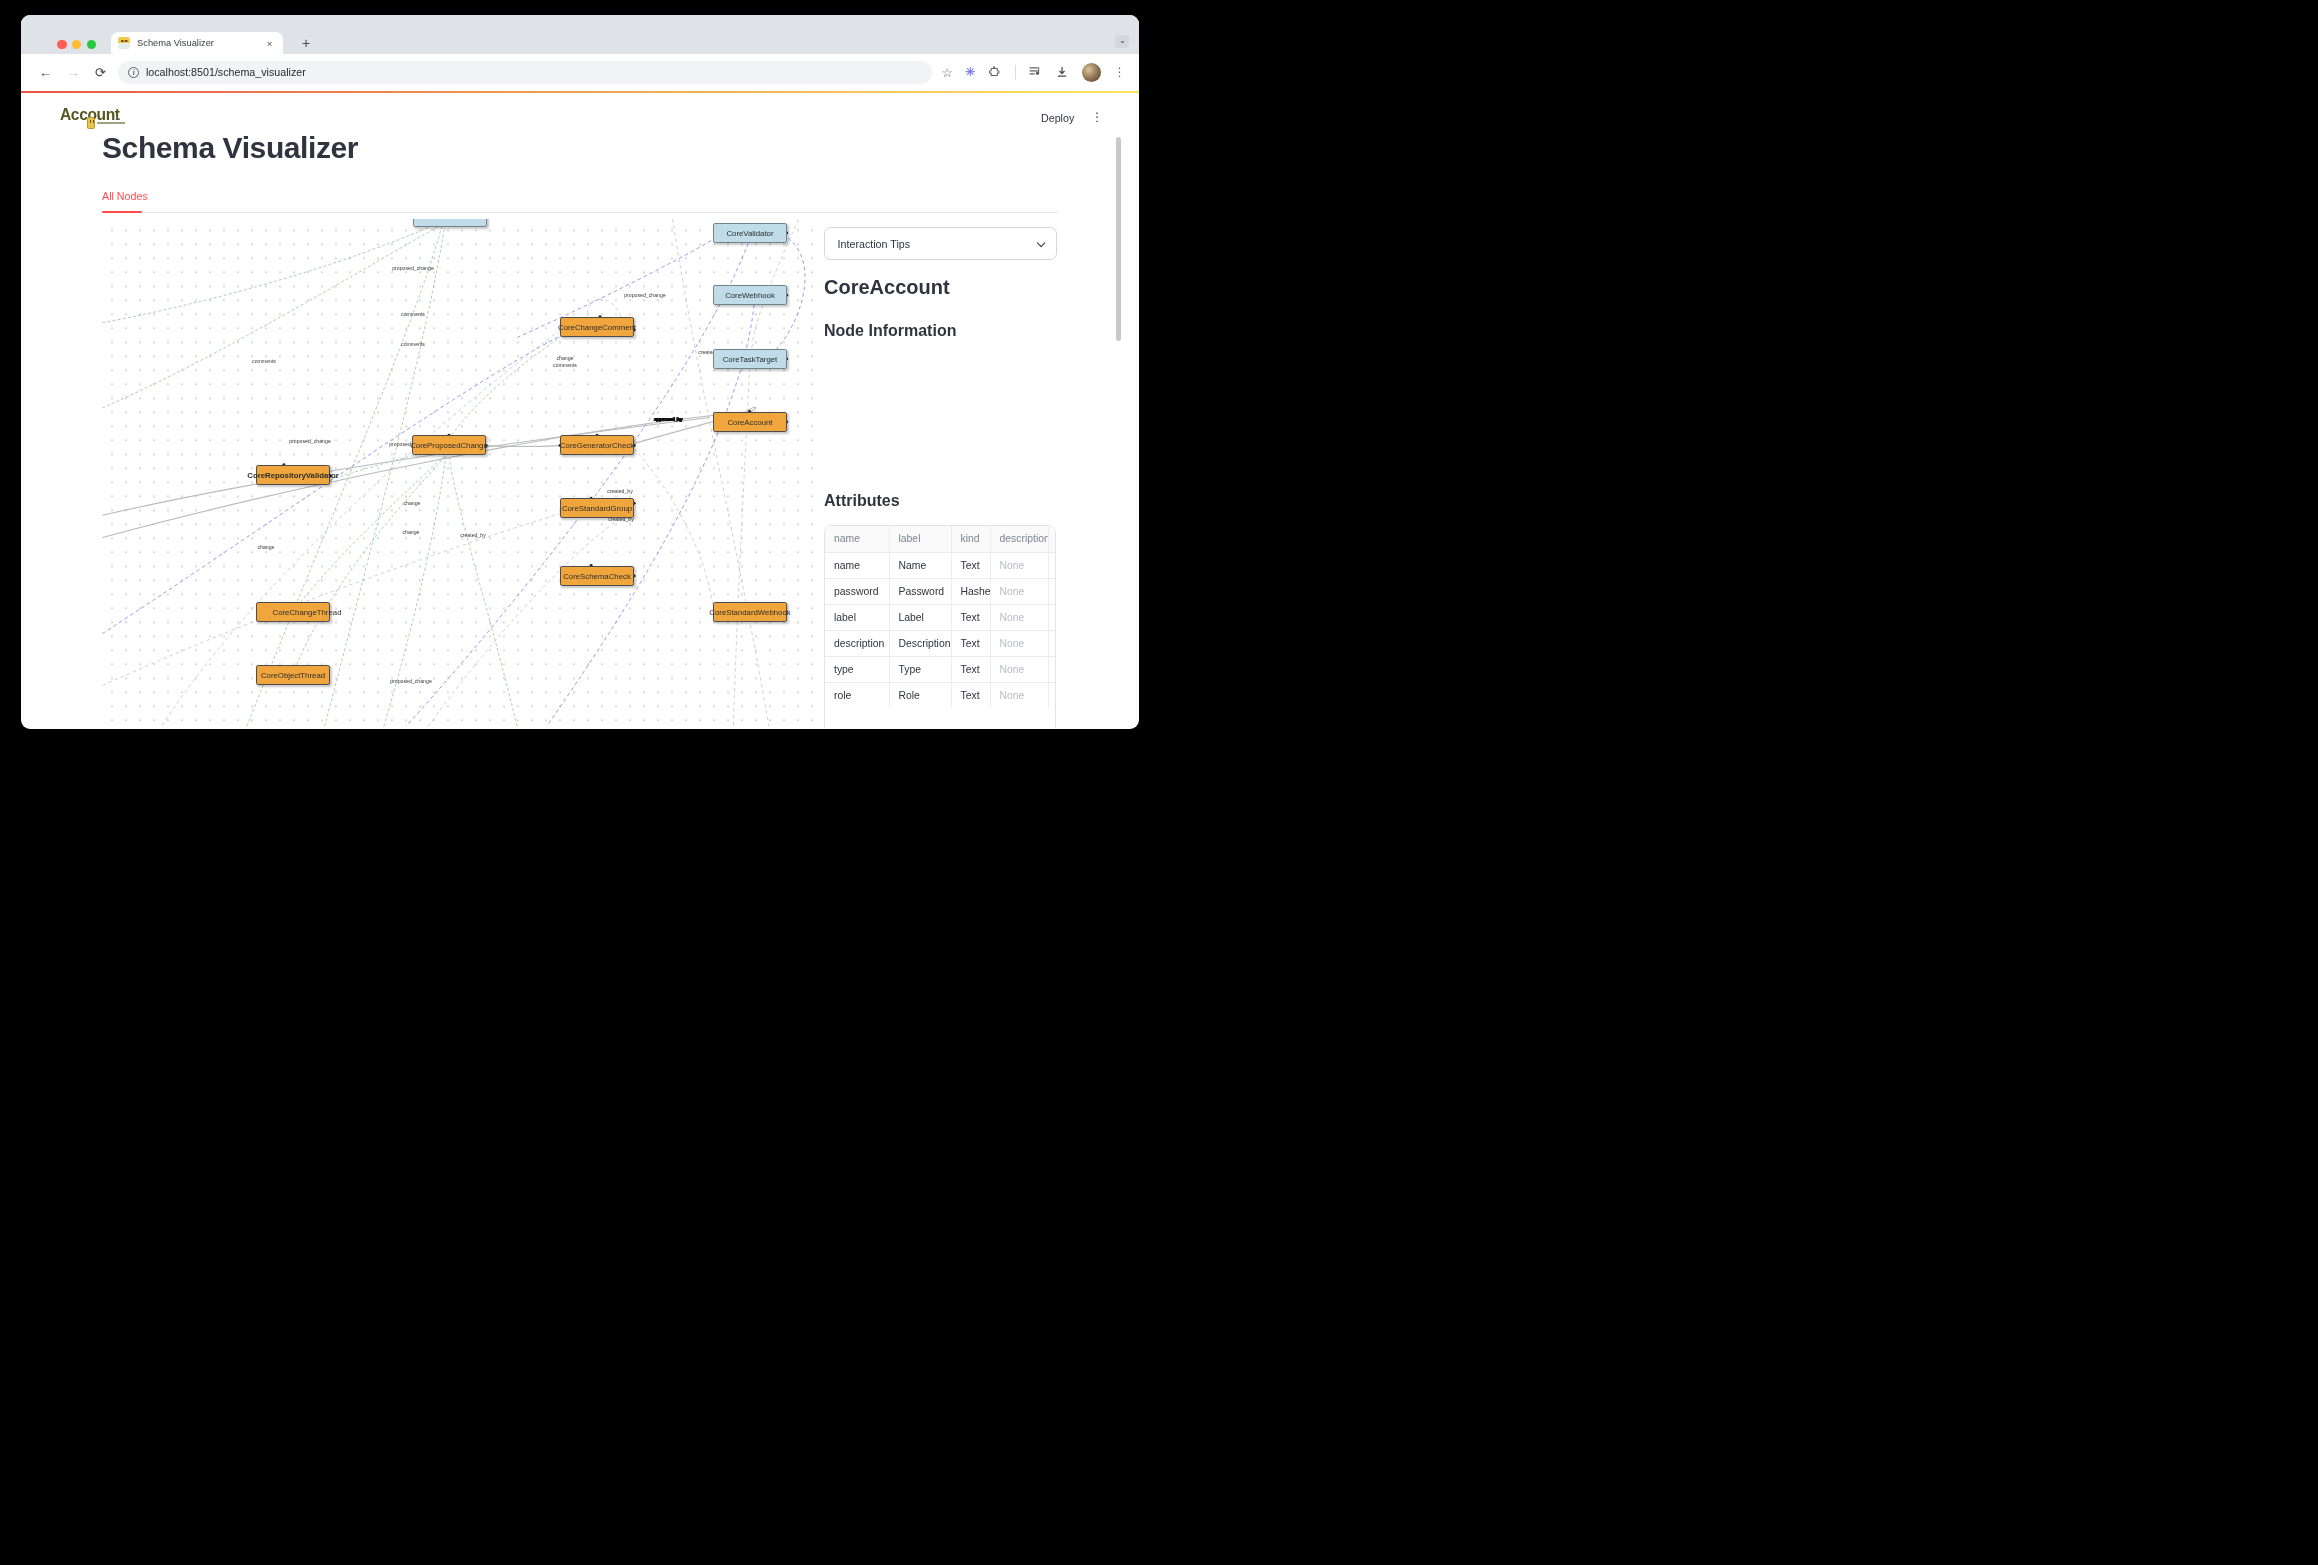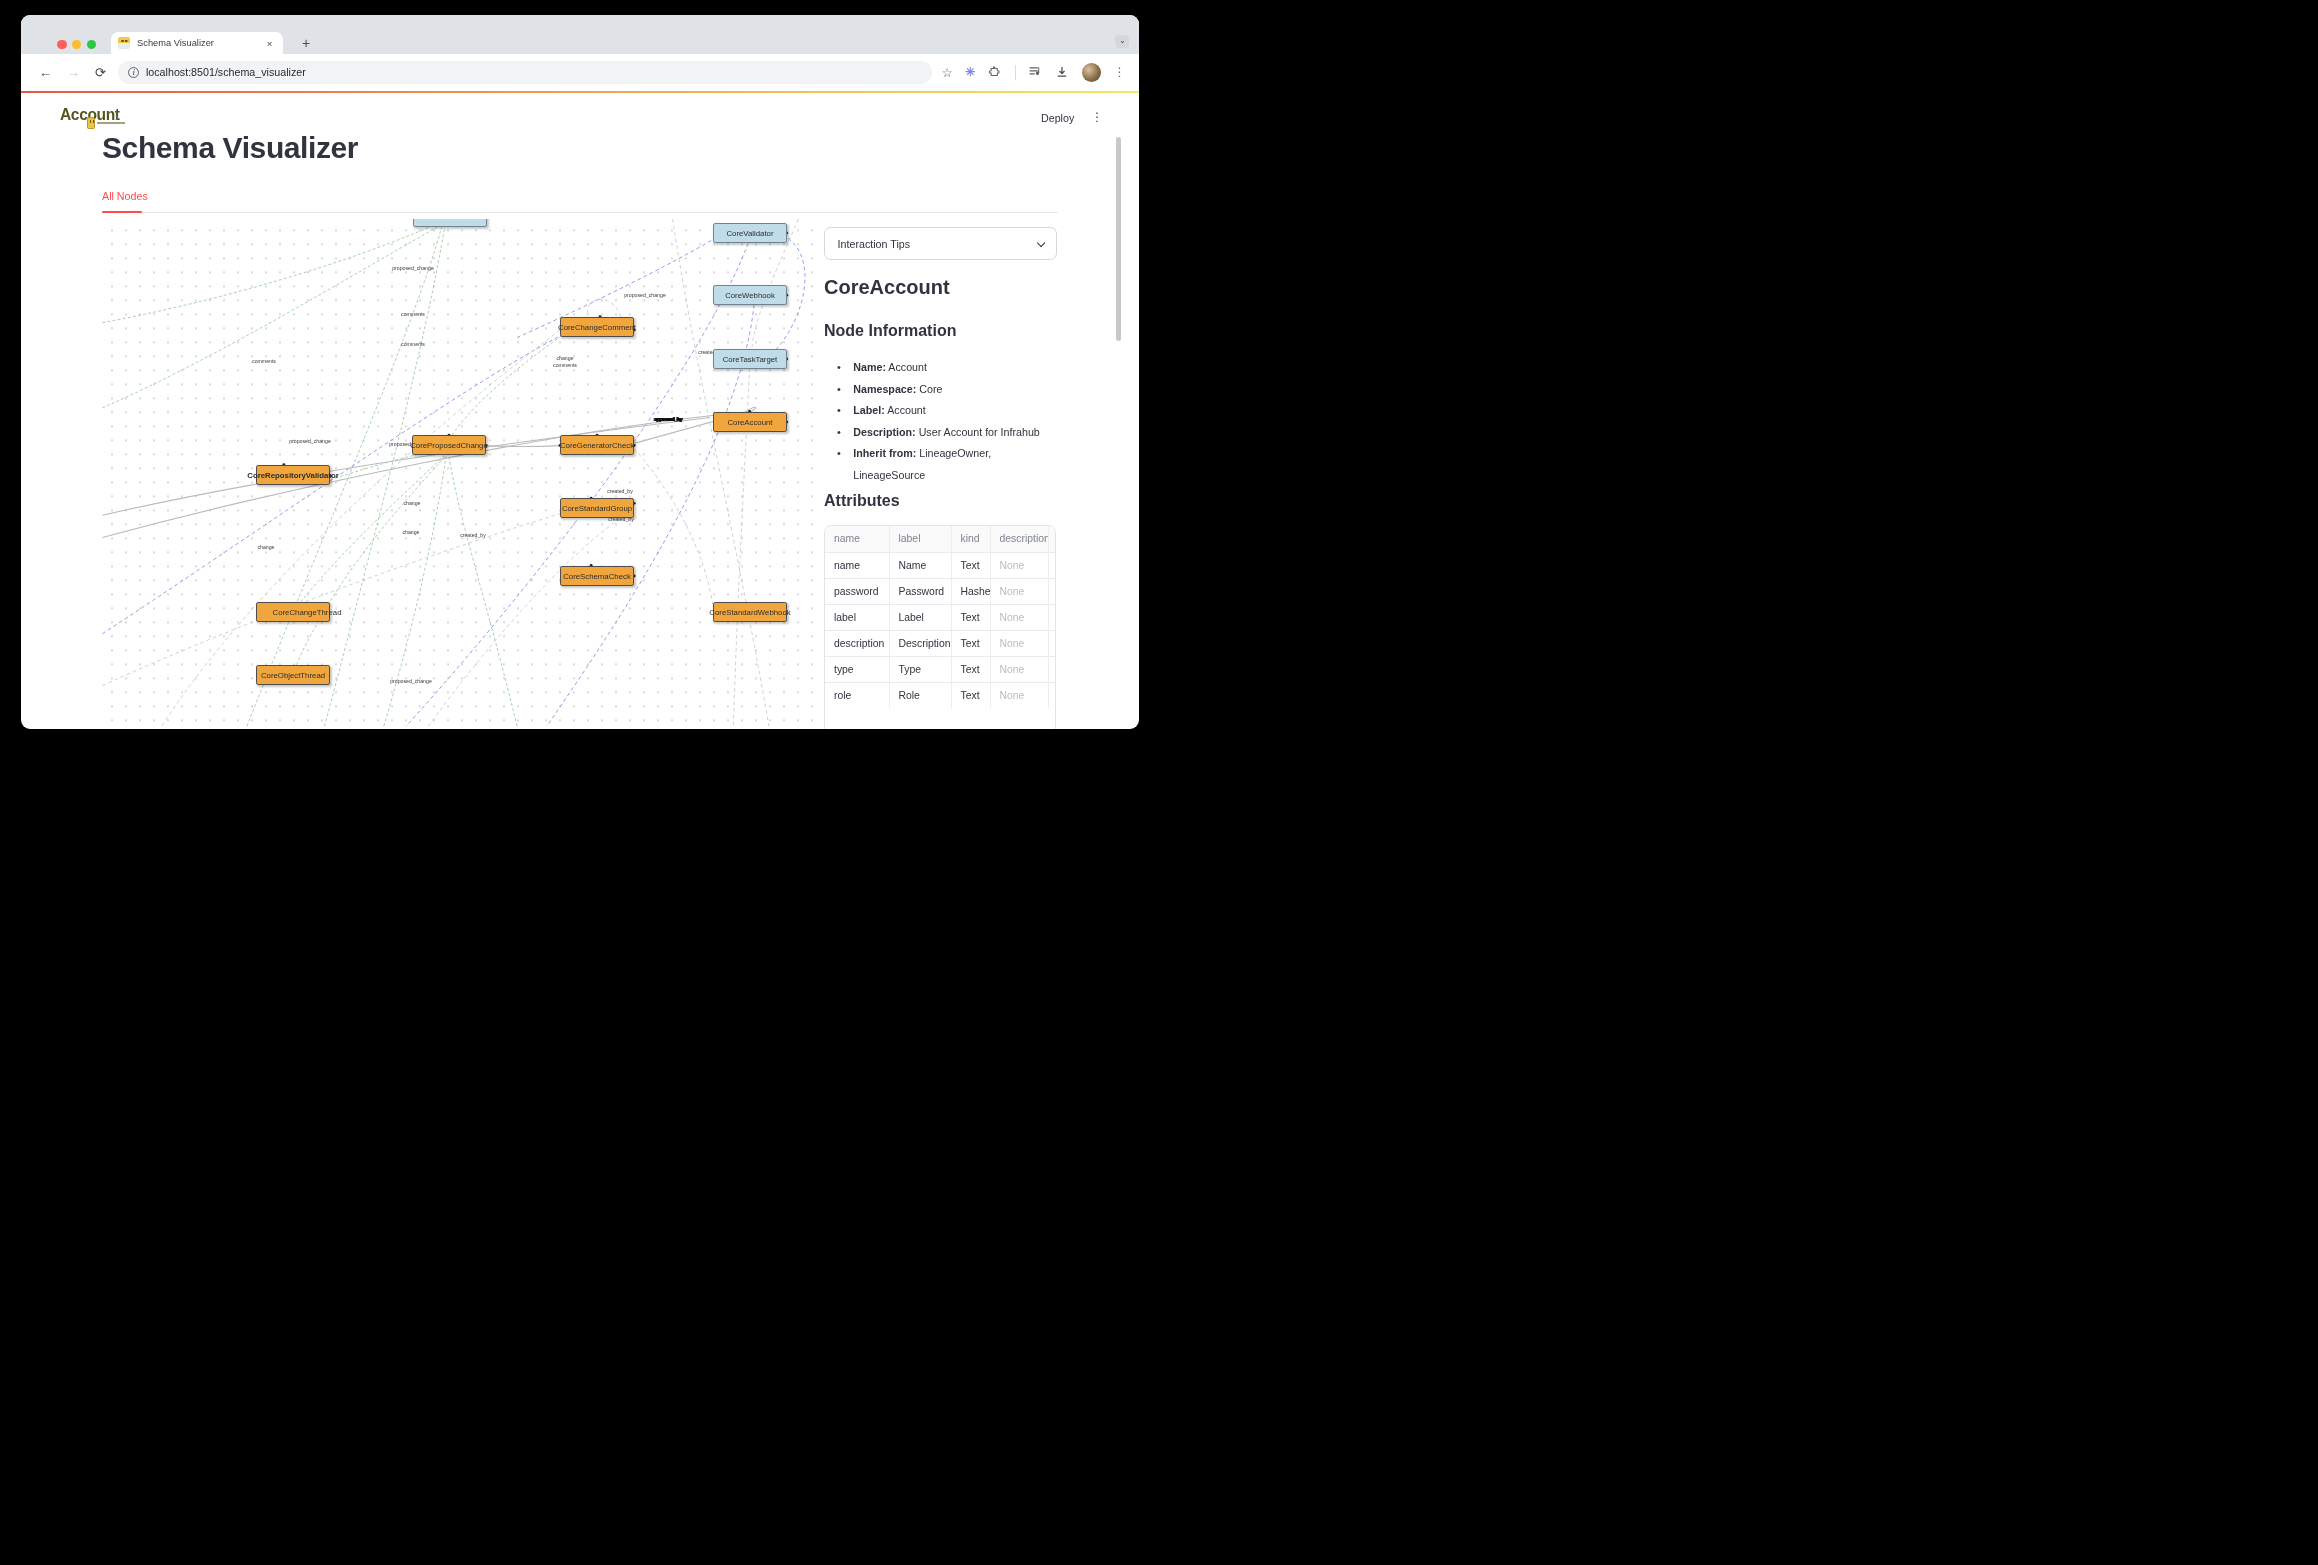--- a/index.html
+++ b/index.html
@@ -249,27 +249,20 @@
         <div class="gnode orange" style="left: 611px; top: 383px;">CoreStandardWebhook</div>
       </div>
   </div>
 
   <div class="expander">
     <span class="label">Interaction Tips</span>
     <span class="chev-down"></span>
   </div>
   <div class="h2">CoreAccount</div>
   <div class="h3 info">Node Information</div>
-  <ul class="bullets" id="info-list">
-      <li><b>Name:</b> Account</li>
-      <li><b>Namespace:</b> Core</li>
-      <li><b>Label:</b> Account</li>
-      <li><b>Description:</b> User Account for Infrahub</li>
-      <li><b>Inherit from:</b> LineageOwner, LineageSource</li>
-    </ul>
   <div class="h3 attrs">Attributes</div>
   <div class="tablewrap">
     <table class="attrs">
       <colgroup>
           <col class="c0">
           <col class="c1">
           <col class="c2">
           <col class="c3">
           <col class="c4">
         </colgroup>

